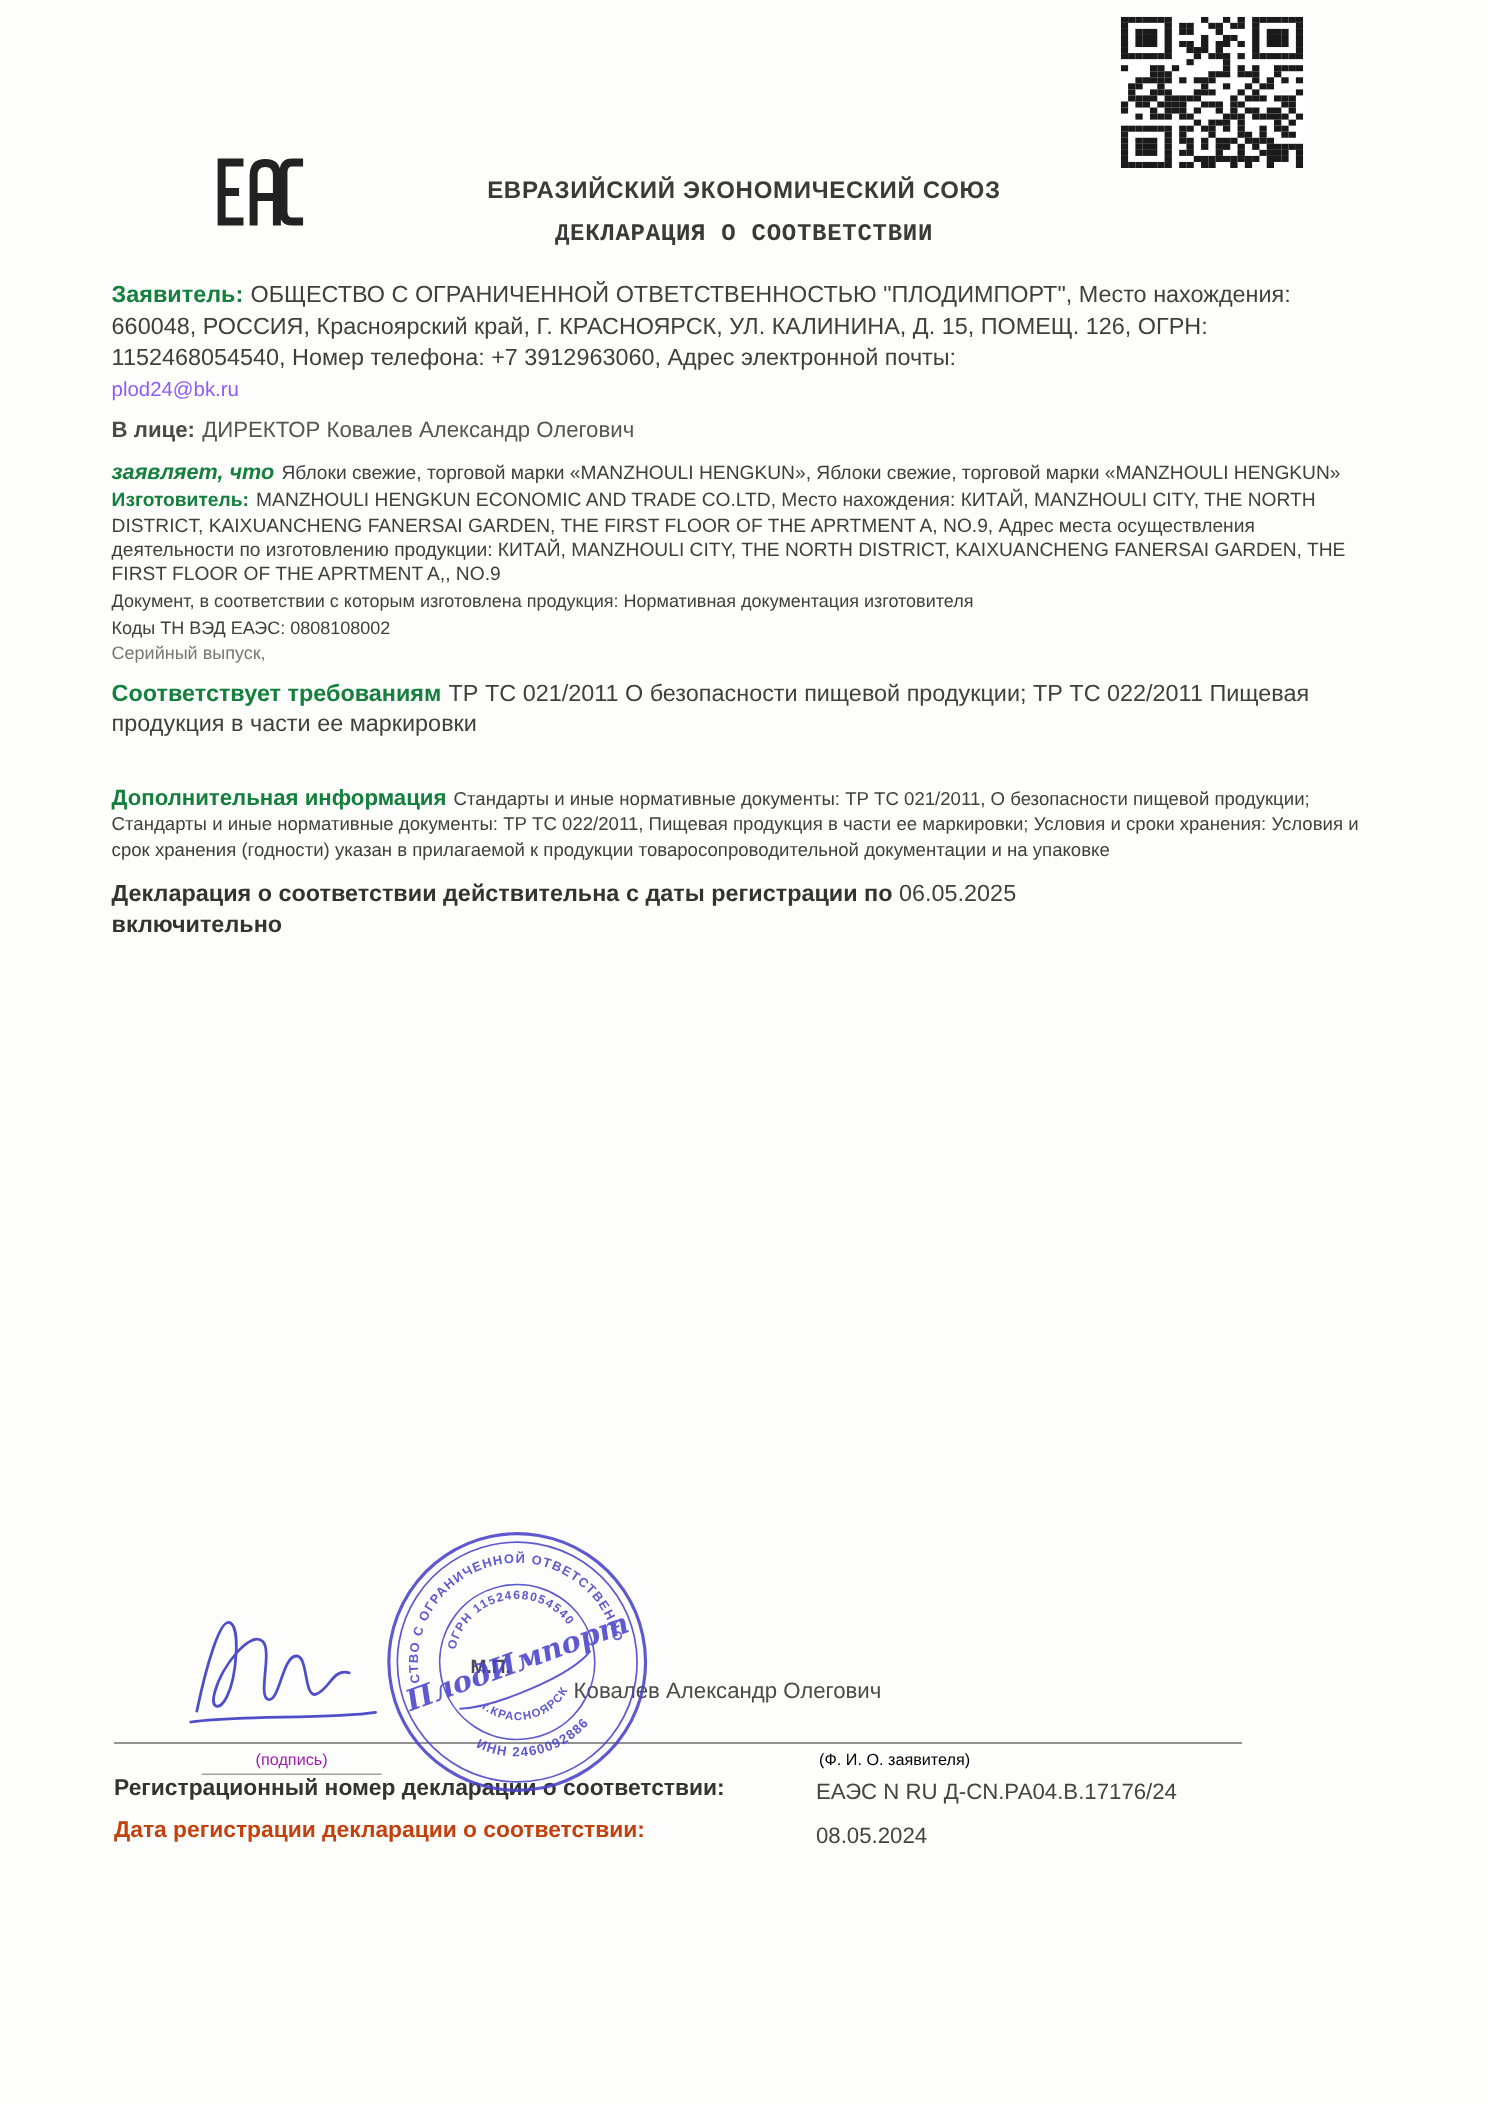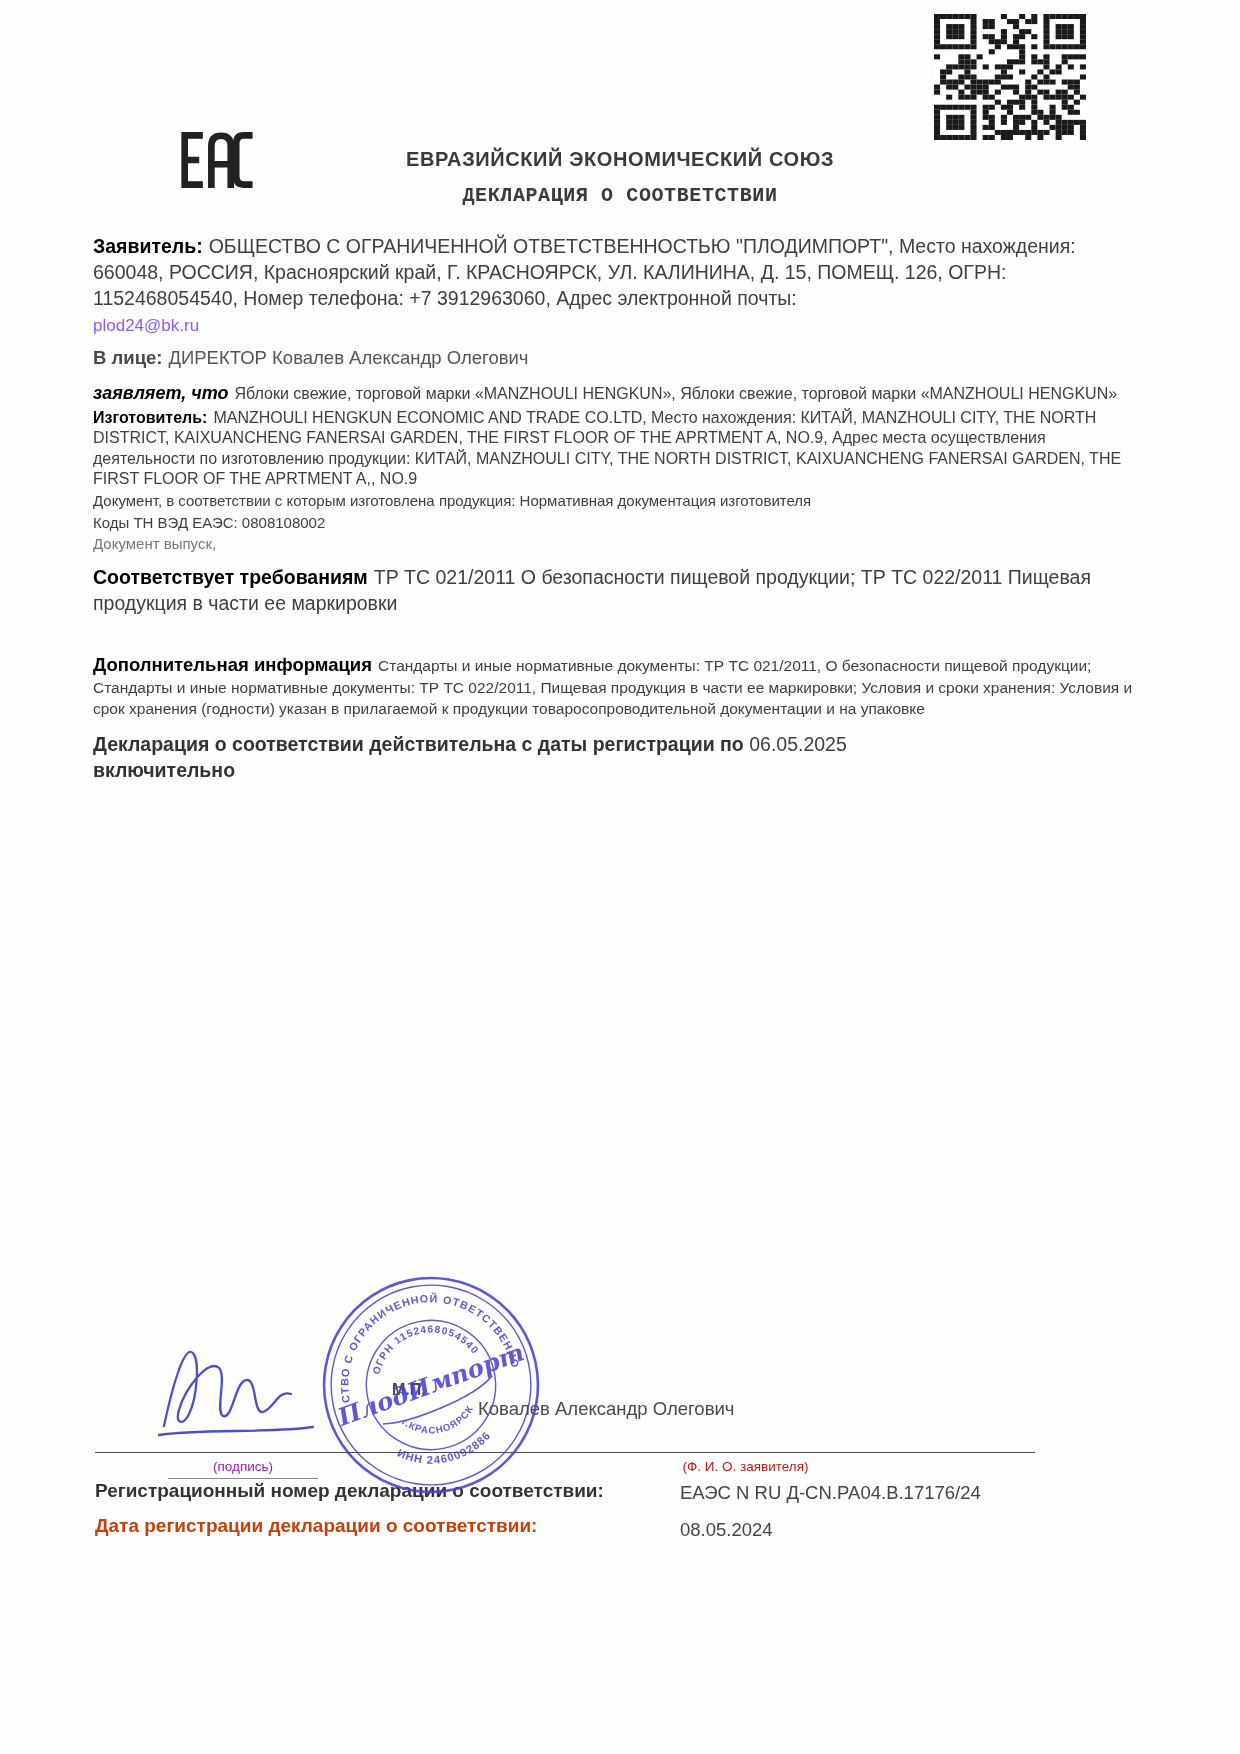--- a/index.html
+++ b/index.html
@@ -24,21 +24,21 @@
   .eac-logo{position:absolute;left:175px;top:128px;width:80px;height:64px;}
   .qr{position:absolute;left:934px;top:14px;width:152px;height:126px;background:#fff;}
   .qr svg{width:100%;height:100%;display:block;}
   .qr rect{fill:var(--qr-color);}
   .headings{padding-top:148px;text-align:center;}
   .h-union{font-size:20px;font-weight:bold;letter-spacing:.6px;color:#3a3a3a;}
   .h-doc{margin-top:13px;font-size:20px;font-weight:bold;letter-spacing:.6px;color:#3a3a3a;font-family:Liberation Mono, monospace;}
 
   
   .content{margin:27px 96px 0 93px;}
-  .lbl{color:#000000;margin-right:6px;}
+  .lbl{color:#15803d;margin-right:6px;}
   .p1{font-size:19.5px;line-height:1.33;}
   .email{color:#8b5cf6;font-size:17px;}
   .p-vlitse{margin-top:9px;font-size:18.5px;color:#555;}
   .p-vlitse .lbl{color:#4a4a4a;}
   .p-decl{margin-top:13px;font-size:16px;line-height:1.3;}
   .p-decl .lbl{font-size:18px;font-style:italic;}
   .p-manu{margin-top:3px;font-size:16px;line-height:1.27;}
   .p-doc,.p-tnved{font-size:15px;line-height:1.33;margin-top:2px;}
   .p-serial{font-size:15px;color:#777;margin-top:2px;}
   .p-comply{margin-top:13px;font-size:19.5px;line-height:1.32;}
@@ -50,21 +50,21 @@
 
   
   .sign-line{position:absolute;left:95px;top:1452px;width:940px;border-top:1.6px solid #4c4c4c;z-index:1;}
   .signature{position:absolute;left:156px;top:1328px;z-index:2;opacity:.9;}
   .signature path{stroke:var(--signature-color);fill:none;stroke-width:2.3;stroke-linecap:round;}
   .mp{position:absolute;left:392px;top:1381px;font-size:16px;font-weight:bold;color:#4a4a4a;z-index:1;}
   .signatory{position:absolute;left:478px;top:1398px;font-size:18.5px;color:#4a4a4a;z-index:1;}
   .caption-sign{position:absolute;left:168px;top:1459px;width:150px;text-align:center;
     font-size:13.5px;color:#a21caf;border-bottom:1px solid #8a8a8a;padding-bottom:4px;z-index:1;}
   .caption-fio{position:absolute;left:638px;top:1459px;width:215px;text-align:center;
-    font-size:13.5px;color:#b91c1c;z-index:1;}
+    font-size:13.5px;color:#000000;z-index:1;}
   .reg-label{position:absolute;left:95px;top:1480px;font-size:19px;font-weight:bold;color:#333;z-index:1;}
   .reg-value{position:absolute;left:680px;top:1482px;font-size:18.5px;color:#444;z-index:1;}
   .date-label{position:absolute;left:95px;top:1515px;font-size:19px;font-weight:bold;color:#c2410c;z-index:1;}
   .date-value{position:absolute;left:680px;top:1519px;font-size:18.5px;color:#444;z-index:1;}
 
   
   .stamp{position:absolute;left:318px;top:1272px;z-index:3;opacity:.88;}
   .ring{fill:none;stroke:var(--stamp-color);}
   .ring-text{fill:var(--stamp-color);font-family:"Liberation Sans",sans-serif;font-weight:bold;letter-spacing:1.1px;}
   .stamp-name{fill:var(--stamp-color);font-family:"DejaVu Serif",serif;font-style:italic;font-weight:bold;font-size:24px;}
@@ -424,21 +424,21 @@
     <p class="p-decl">
       <b class="lbl">заявляет, что</b><span>Яблоки свежие, торговой марки «MANZHOULI HENGKUN», Яблоки свежие, торговой марки «MANZHOULI HENGKUN»</span>
     </p>
 
     <p class="p-manu">
       <b class="lbl">Изготовитель:</b><span>MANZHOULI HENGKUN ECONOMIC AND TRADE CO.LTD, Место нахождения: КИТАЙ, MANZHOULI CITY, THE NORTH DISTRICT, KAIXUANCHENG FANERSAI GARDEN, THE FIRST FLOOR OF THE APRTMENT A, NO.9, Адрес места осуществления деятельности по изготовлению продукции: КИТАЙ, MANZHOULI CITY, THE NORTH DISTRICT, KAIXUANCHENG FANERSAI GARDEN, THE FIRST FLOOR OF THE APRTMENT A,, NO.9</span>
     </p>
 
     <p class="p-doc">Документ, в соответствии с которым изготовлена продукция: Нормативная документация изготовителя</p>
     <p class="p-tnved">Коды ТН ВЭД ЕАЭС: 0808108002</p>
-    <p class="p-serial">Документ выпуск,</p>
+    <p class="p-serial">Серийный выпуск,</p>
 
     <p class="p-comply">
       <b class="lbl">Соответствует требованиям</b><span>ТР ТС 021/2011 О безопасности пищевой продукции; ТР ТС 022/2011 Пищевая продукция в части ее маркировки</span>
     </p>
 
 
     <p class="p-add">
       <b class="lbl">Дополнительная информация</b><span>Стандарты и иные нормативные документы: ТР ТС 021/2011, О безопасности пищевой продукции; Стандарты и иные нормативные документы: ТР ТС 022/2011, Пищевая продукция в части ее маркировки; Условия и сроки хранения: Условия и срок хранения (годности) указан в прилагаемой к продукции товаросопроводительной документации и на упаковке</span>
     </p>
 

